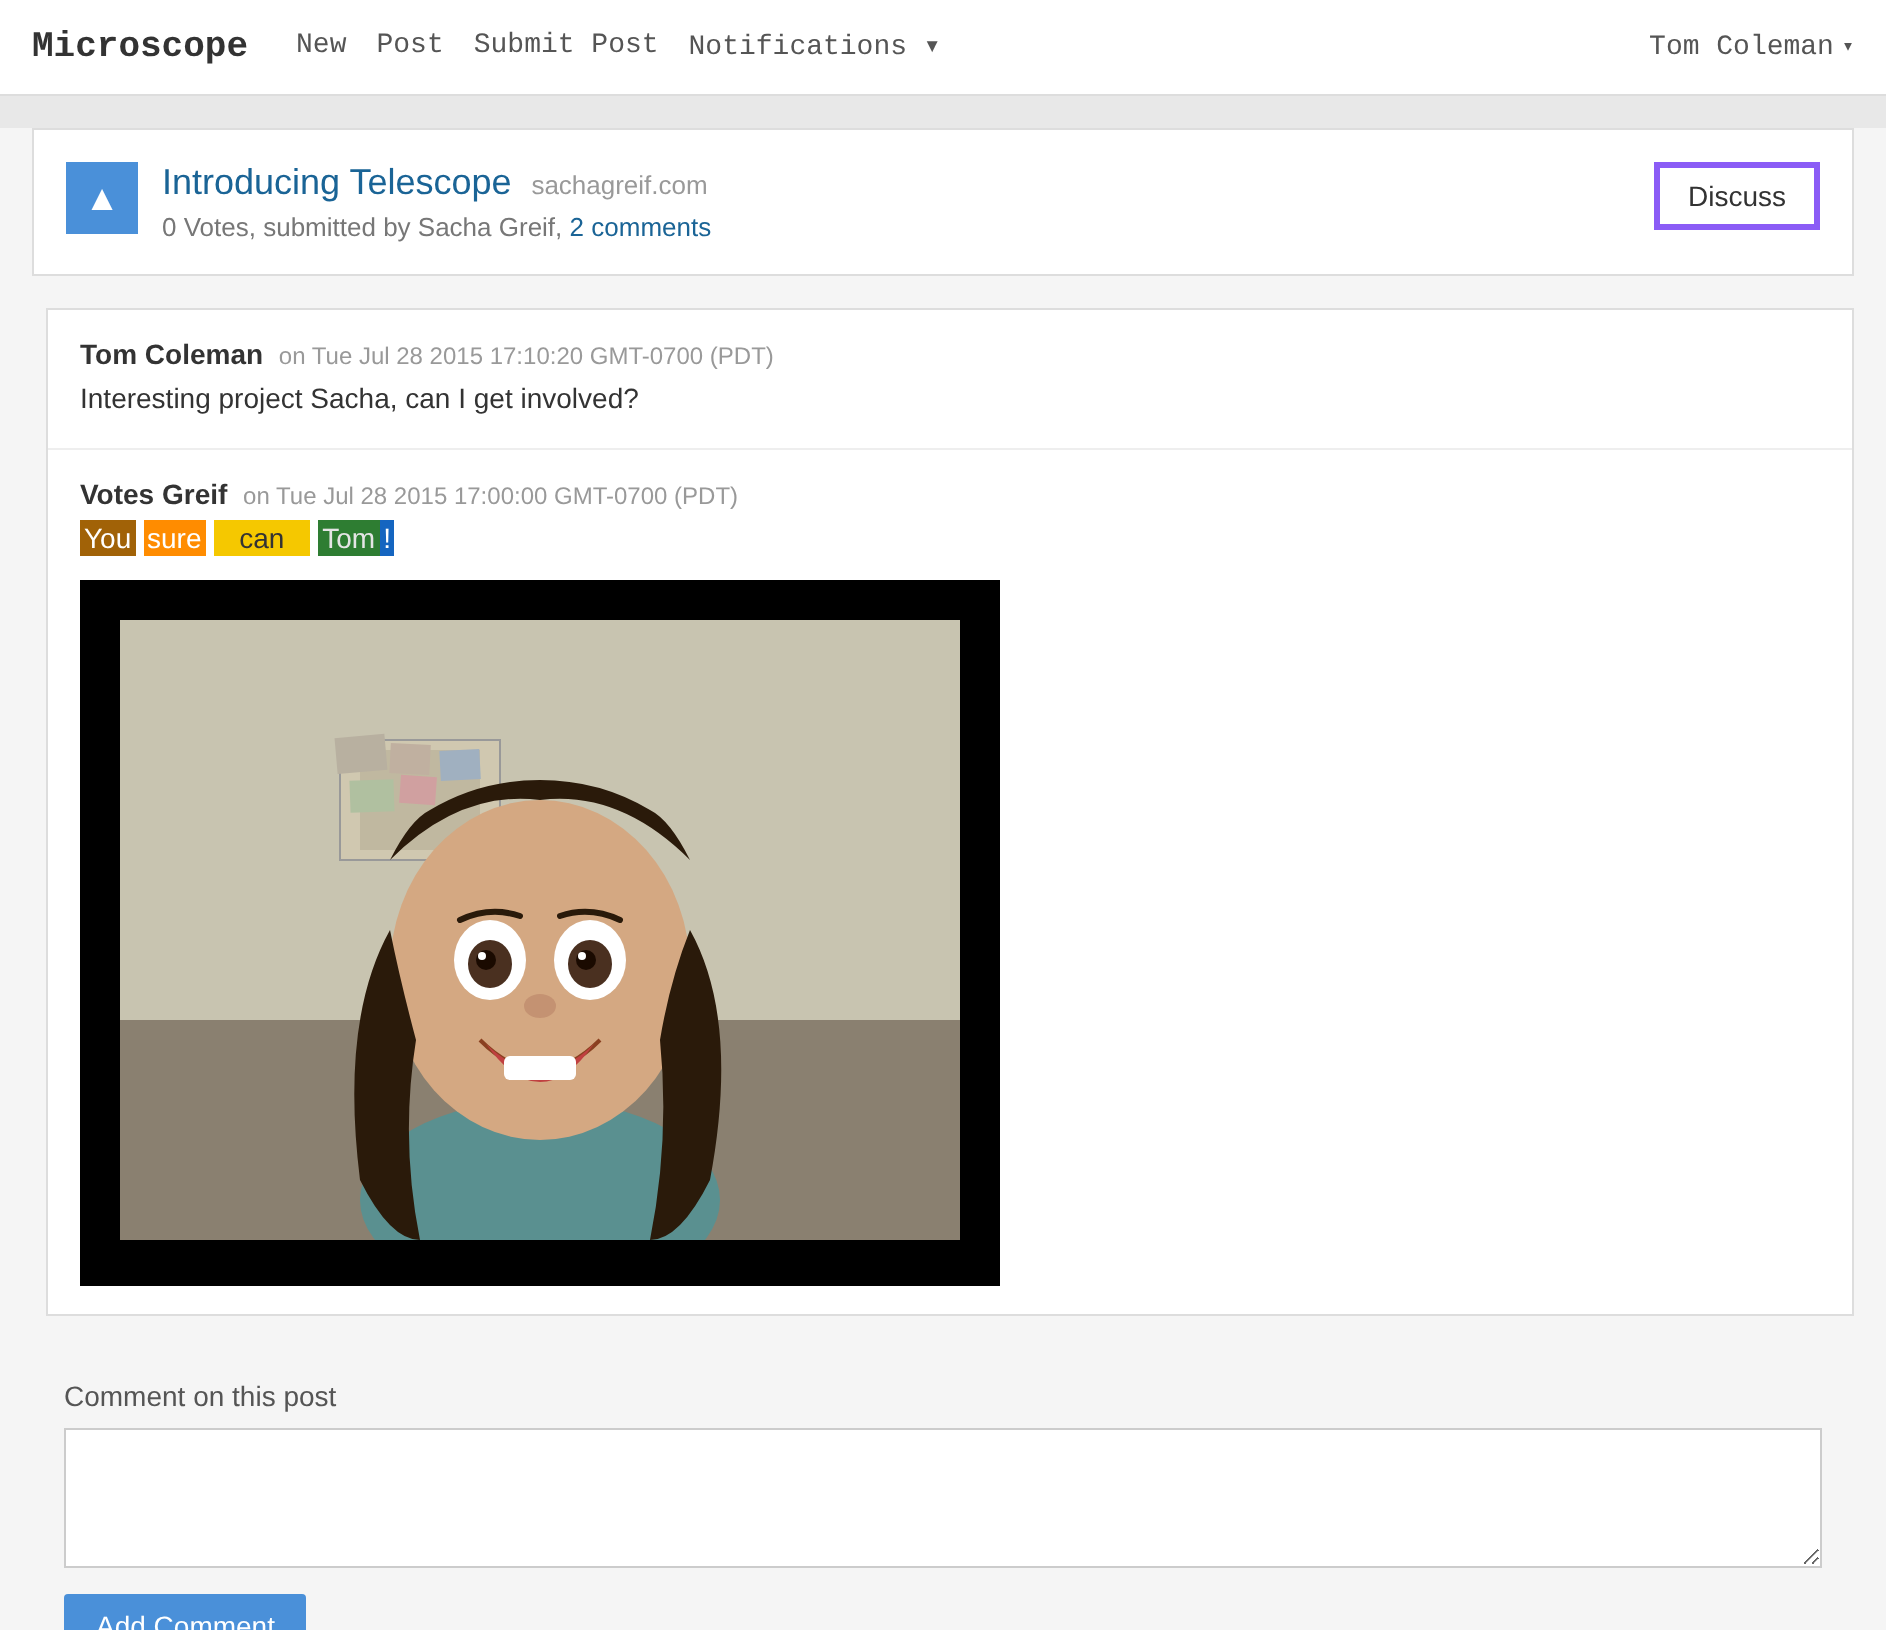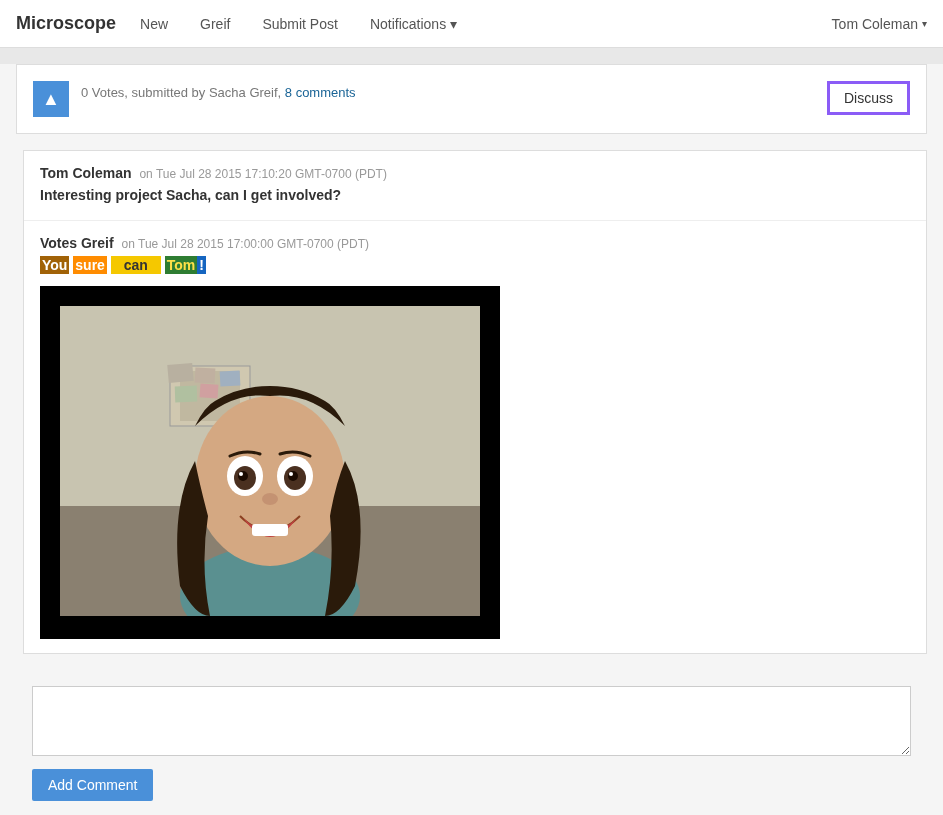--- a/index.html
+++ b/index.html
@@ -6,31 +6,32 @@
     body { font-family: Arial, sans-serif; font-size: 14px; color: #333; background: #e8e8e8; }
 
     
     .navbar {
       background: #fff;
       border-bottom: 1px solid #ddd;
       display: flex;
       align-items: center;
       padding: 0 16px;
       height: 48px;
+      font-family: Liberation Mono, monospace;
     }
     .navbar-brand {
       font-size: 18px;
       font-weight: bold;
       color: #333;
       margin-right: 24px;
       text-decoration: none;
     }
     .navbar-links {
       display: flex;
-      gap: 32px;
+      gap: 15px;
       flex: 1;
     }
     .navbar-link {
       color: #555;
       text-decoration: none;
       font-size: 14px;
       cursor: pointer;
     }
     .navbar-right {
       display: flex;
@@ -133,28 +134,27 @@
       font-size: 12px;
       color: #999;
       font-weight: normal;
       margin-left: 4px;
     }
     .comment-body {
       margin-top: 4px;
       font-size: 14px;
       color: #333;
       line-height: 1.5;
-      font-weight: bold;
     }
 
     
     .word-you { background: #a16207; color: #fff; padding: 1px 2px; }
     .word-sure { background: #ff8c00; color: #fff; padding: 1px 2px; }
     .word-can { background: #f5c800; color: #333; padding: 1px 13px; }
-    .word-tom { background: #2e7d32; color: #fde047; padding: 1px 2px; }
+    .word-tom { background: #2e7d32; color: #e5e5e5; padding: 1px 2px; }
     .word-exclaim { background: #1565c0; color: #fff; padding: 1px 2px; }
 
     
     .comment-image-wrapper {
       background: #000;
       display: inline-block;
       padding: 20px;
       margin-top: 10px;
     }
 
@@ -197,42 +197,46 @@
       height: 310px;
     }
   </style>
 </head>
 <body>
 
 <nav class="navbar">
   <a class="navbar-brand">Microscope</a>
   <div class="navbar-links">
     <a class="navbar-link">New</a>
-    <a class="navbar-link">Greif</a>
+    <a class="navbar-link">Post</a>
     <a class="navbar-link">Submit Post</a>
     <a class="navbar-link">
       <span>Notifications</span>
       <span> ▾</span>
     </a>
   </div>
   <div class="navbar-right">
     <span>Tom Coleman</span>
     <span class="dropdown-arrow"> ▾</span>
   </div>
 </nav>
 
 <div class="main-content">
 
   <div class="post-card">
     <div class="post-left">
       <button class="vote-button">▲</button>
       <div class="post-info">
+        <div>
+          <a class="post-title">Introducing Telescope</a>
+          <span class="post-domain">sachagreif.com</span>
+        </div>
         <div class="post-meta">
           <span>0 Votes, submitted by Sacha Greif,</span>
-          <a>8 comments</a>
+          <a>2 comments</a>
         </div>
       </div>
     </div>
     <button class="discuss-btn">Discuss</button>
   </div>
 
   <div class="comments-section">
 
     <div class="comment">
       <div>
@@ -301,17 +305,18 @@
 
           <path d="M170 150 Q185 143 200 148" stroke="#2a1a0a" stroke-width="3" fill="none" stroke-linecap="round"></path>
           <path d="M220 148 Q235 143 250 150" stroke="#2a1a0a" stroke-width="3" fill="none" stroke-linecap="round"></path>
         </svg>
       </div>
     </div>
 
   </div>
 
   <div class="add-comment-section">
+    <label class="add-comment-label">Comment on this post</label>
     <textarea class="add-comment-textarea" style=""></textarea>
     <button class="add-comment-btn">Add Comment</button>
   </div>
 
 </div>
 
 </body></html>

